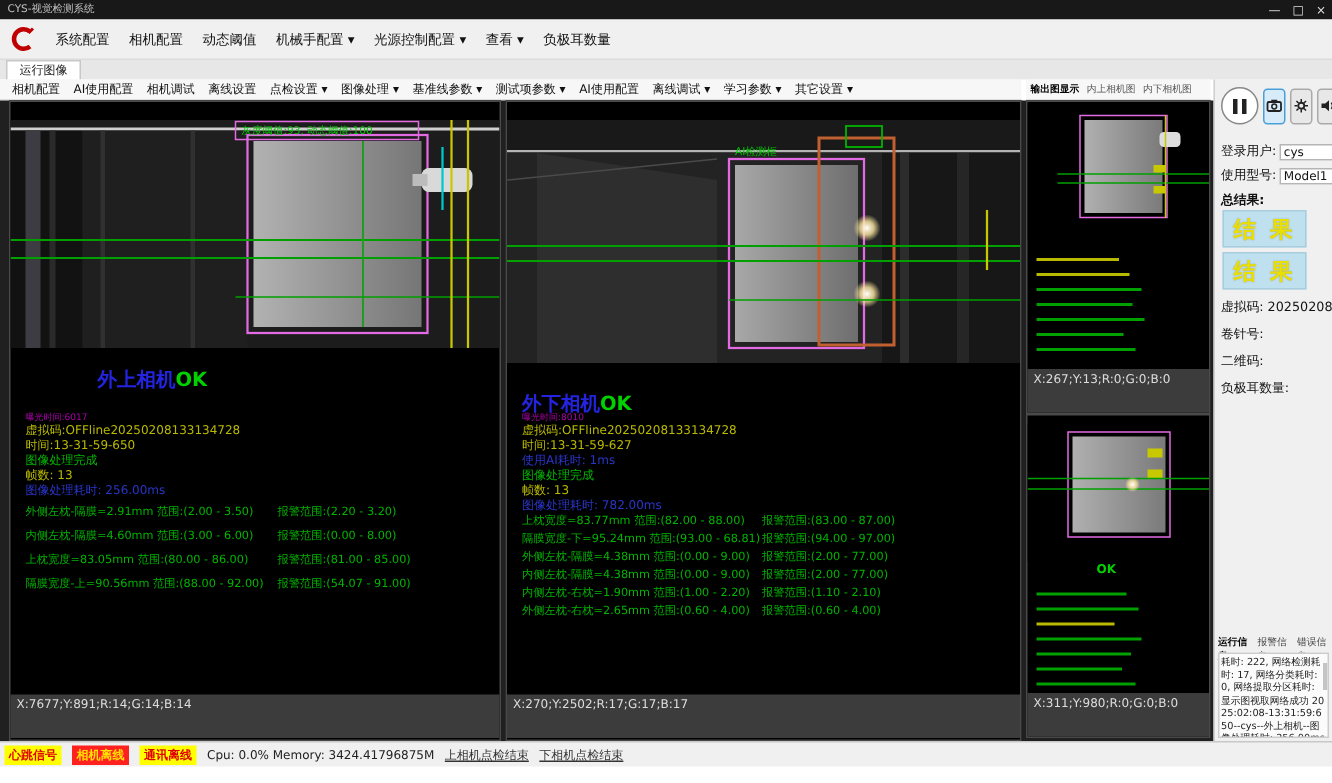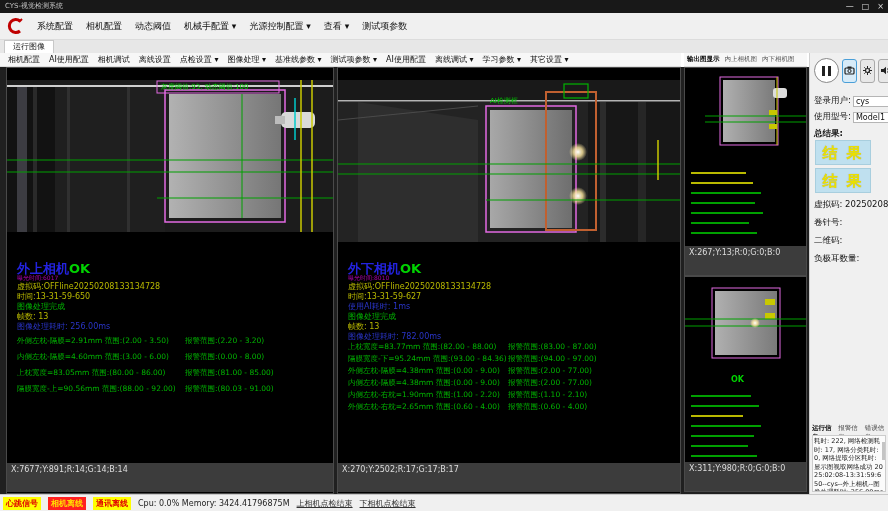--- a/index.html
+++ b/index.html
@@ -112,21 +112,21 @@
         <path d="M14 4 A6.5 6.5 0 1 0 14 14" stroke="#c00000" stroke-width="3" fill="none"></path>
         <path d="M13 5 L16 2" stroke="#c00000" stroke-width="2" fill="none"></path>
       </svg>
     </span>
     <span>系统配置</span>
     <span>相机配置</span>
     <span>动态阈值</span>
     <span>机械手配置 ▾</span>
     <span>光源控制配置 ▾</span>
     <span>查看 ▾</span>
-    <span>测试项参数</span>
+    <span>负极耳数量</span>
   </div>
 
   <div class="tabstrip"></div>
   <div class="viewtab">运行图像</div>
 
   <div class="toolbar">
     <span>相机配置</span>
     <span>AI使用配置</span>
     <span>相机调试</span>
     <span>离线设置</span>
@@ -173,21 +173,21 @@
           <line x1="235" y1="14" x2="235" y2="138" stroke="#00a000" stroke-width="1"></line>
           <line x1="0" y1="80" x2="326" y2="80" stroke="#00a000" stroke-width="1.2"></line>
           <line x1="0" y1="92" x2="326" y2="92" stroke="#00a000" stroke-width="1.2"></line>
           <line x1="150" y1="118" x2="326" y2="118" stroke="#00a000" stroke-width="1"></line>
           <line x1="294" y1="0" x2="294" y2="152" stroke="#c8c800" stroke-width="1.5"></line>
           <line x1="305" y1="0" x2="305" y2="152" stroke="#c8c800" stroke-width="1.5"></line>
           <line x1="288" y1="18" x2="288" y2="60" stroke="#00c8c8" stroke-width="1.5"></line>
         </svg>
       </div>
       <div class="ovl" style="left:154px; top:14px;">灰度阈值:93, 动态阈值:100</div>
-      <div class="cap" style="top:192px;">
+      <div class="cap" style="top:176px;margin-left:48px;">
         <span class="nm">外上相机</span><span class="ok">OK</span>
       </div>
       <div class="iline c-m" style="top:206px;">曝光时间:6017</div>
       <div class="iline c-y" style="top:213px;">虚拟码:OFFline20250208133134728</div>
       <div class="iline c-y" style="top:223px;">时间:13-31-59-650</div>
       <div class="iline c-g" style="top:233px;">图像处理完成</div>
       <div class="iline c-y" style="top:243px;">帧数: 13</div>
       <div class="iline c-b" style="top:253px;">图像处理耗时: 256.00ms</div>
       <div class="mrows" style="top:268px;">
         <div class="mrow">
@@ -197,21 +197,21 @@
         <div class="mrow">
           <span class="mval">内侧左枕-隔膜=4.60mm 范围:(3.00 - 6.00)</span>
           <span class="malm">报警范围:(0.00 - 8.00)</span>
         </div>
         <div class="mrow">
           <span class="mval">上枕宽度=83.05mm 范围:(80.00 - 86.00)</span>
           <span class="malm">报警范围:(81.00 - 85.00)</span>
         </div>
         <div class="mrow">
           <span class="mval">隔膜宽度-上=90.56mm 范围:(88.00 - 92.00)</span>
-          <span class="malm">报警范围:(80.03 - 91.00)</span>
+          <span class="malm">报警范围:(54.07 - 91.00)</span>
         </div>
       </div>
       <div class="coordstrip">X:7677;Y:891;R:14;G:14;B:14</div>
     </div>
 
     <div class="panel" id="panel-mid">
       <div class="feed">
         <svg width="342" height="162" viewBox="0 0 342 162">
           <defs>
             <linearGradient id="lg2" x1="0" y1="0" x2="1" y2="0">
@@ -254,21 +254,21 @@
       <div class="iline c-b" style="top:233px;">使用AI耗时: 1ms</div>
       <div class="iline c-g" style="top:243px;">图像处理完成</div>
       <div class="iline c-y" style="top:253px;">帧数: 13</div>
       <div class="iline c-b" style="top:263px;">图像处理耗时: 782.00ms</div>
       <div class="mrows" style="top:274px;">
         <div class="mrow">
           <span class="mval">上枕宽度=83.77mm 范围:(82.00 - 88.00)</span>
           <span class="malm">报警范围:(83.00 - 87.00)</span>
         </div>
         <div class="mrow">
-          <span class="mval">隔膜宽度-下=95.24mm 范围:(93.00 - 84.36)</span>
+          <span class="mval">隔膜宽度-下=95.24mm 范围:(93.00 - 68.81)</span>
           <span class="malm">报警范围:(94.00 - 97.00)</span>
         </div>
         <div class="mrow">
           <span class="mval">外侧左枕-隔膜=4.38mm 范围:(0.00 - 9.00)</span>
           <span class="malm">报警范围:(2.00 - 77.00)</span>
         </div>
         <div class="mrow">
           <span class="mval">内侧左枕-隔膜=4.38mm 范围:(0.00 - 9.00)</span>
           <span class="malm">报警范围:(2.00 - 77.00)</span>
         </div>

